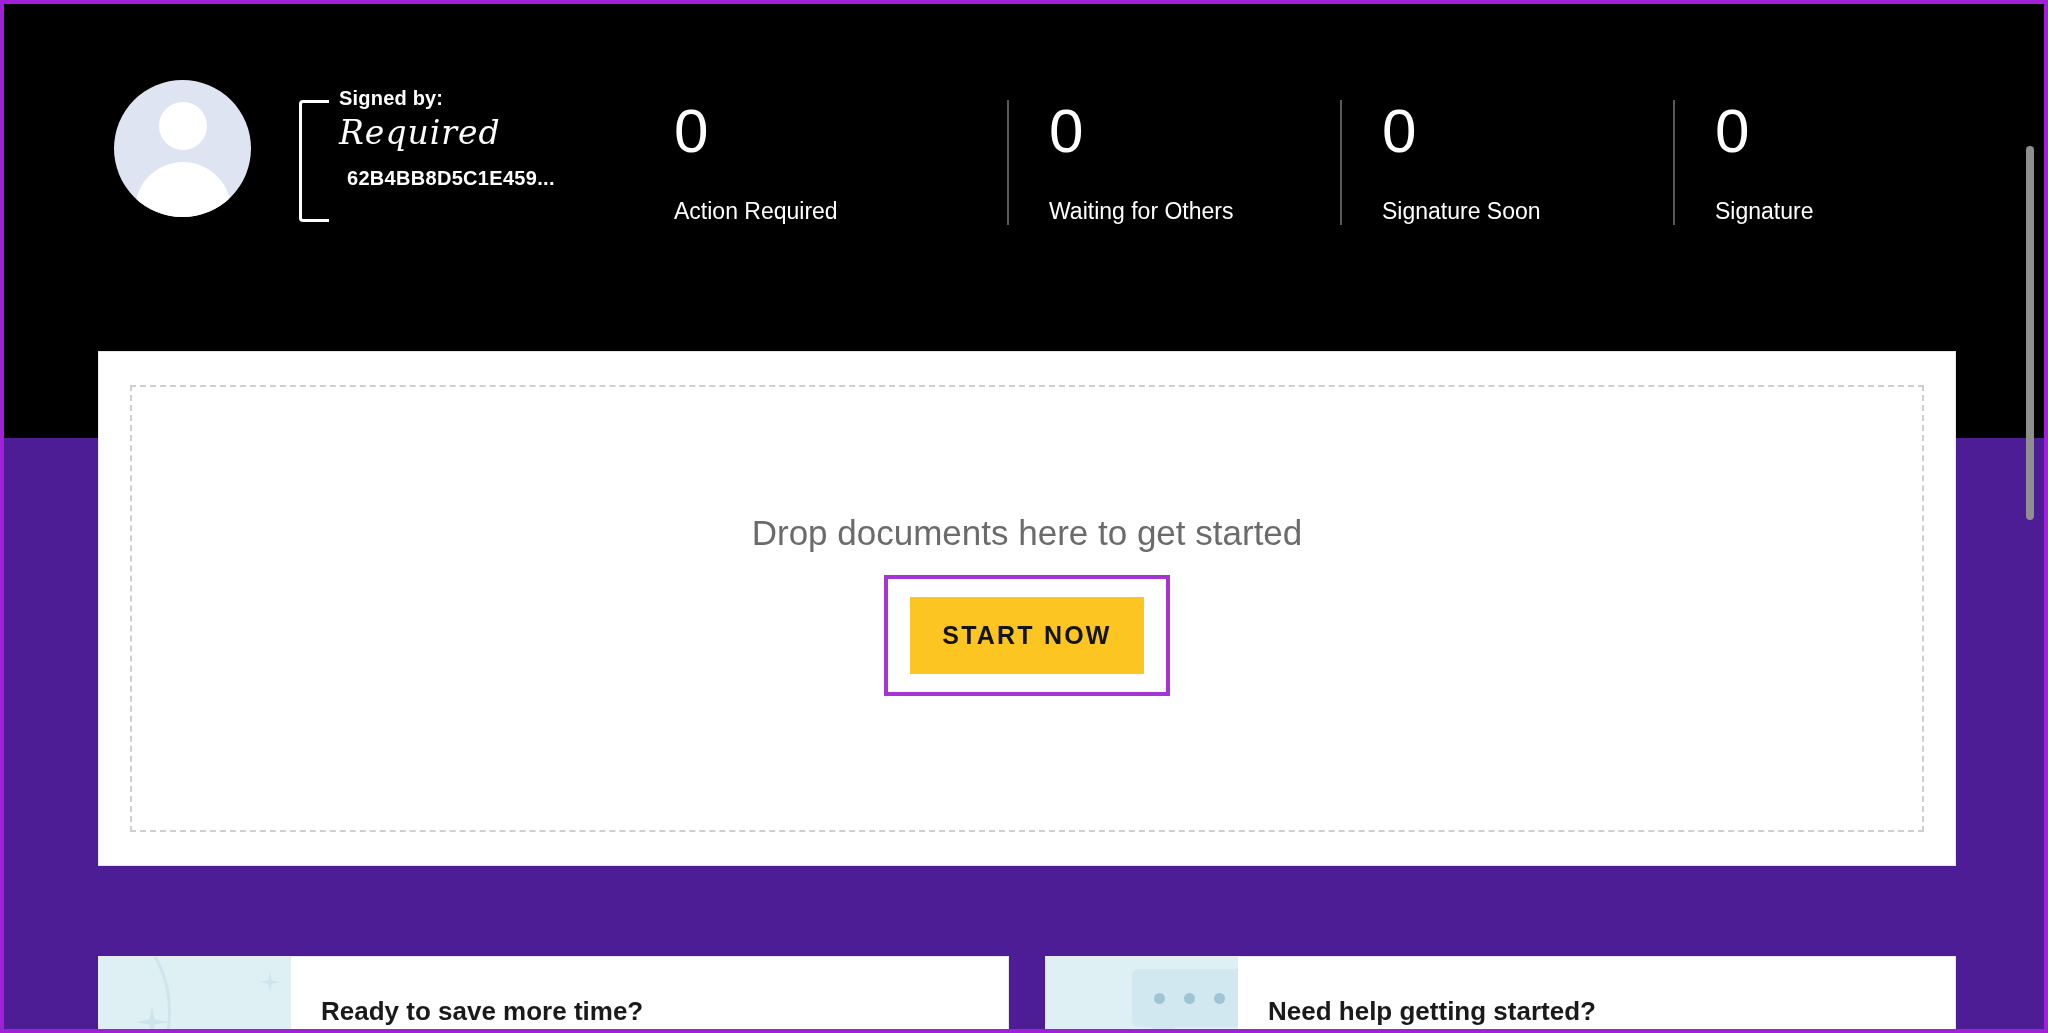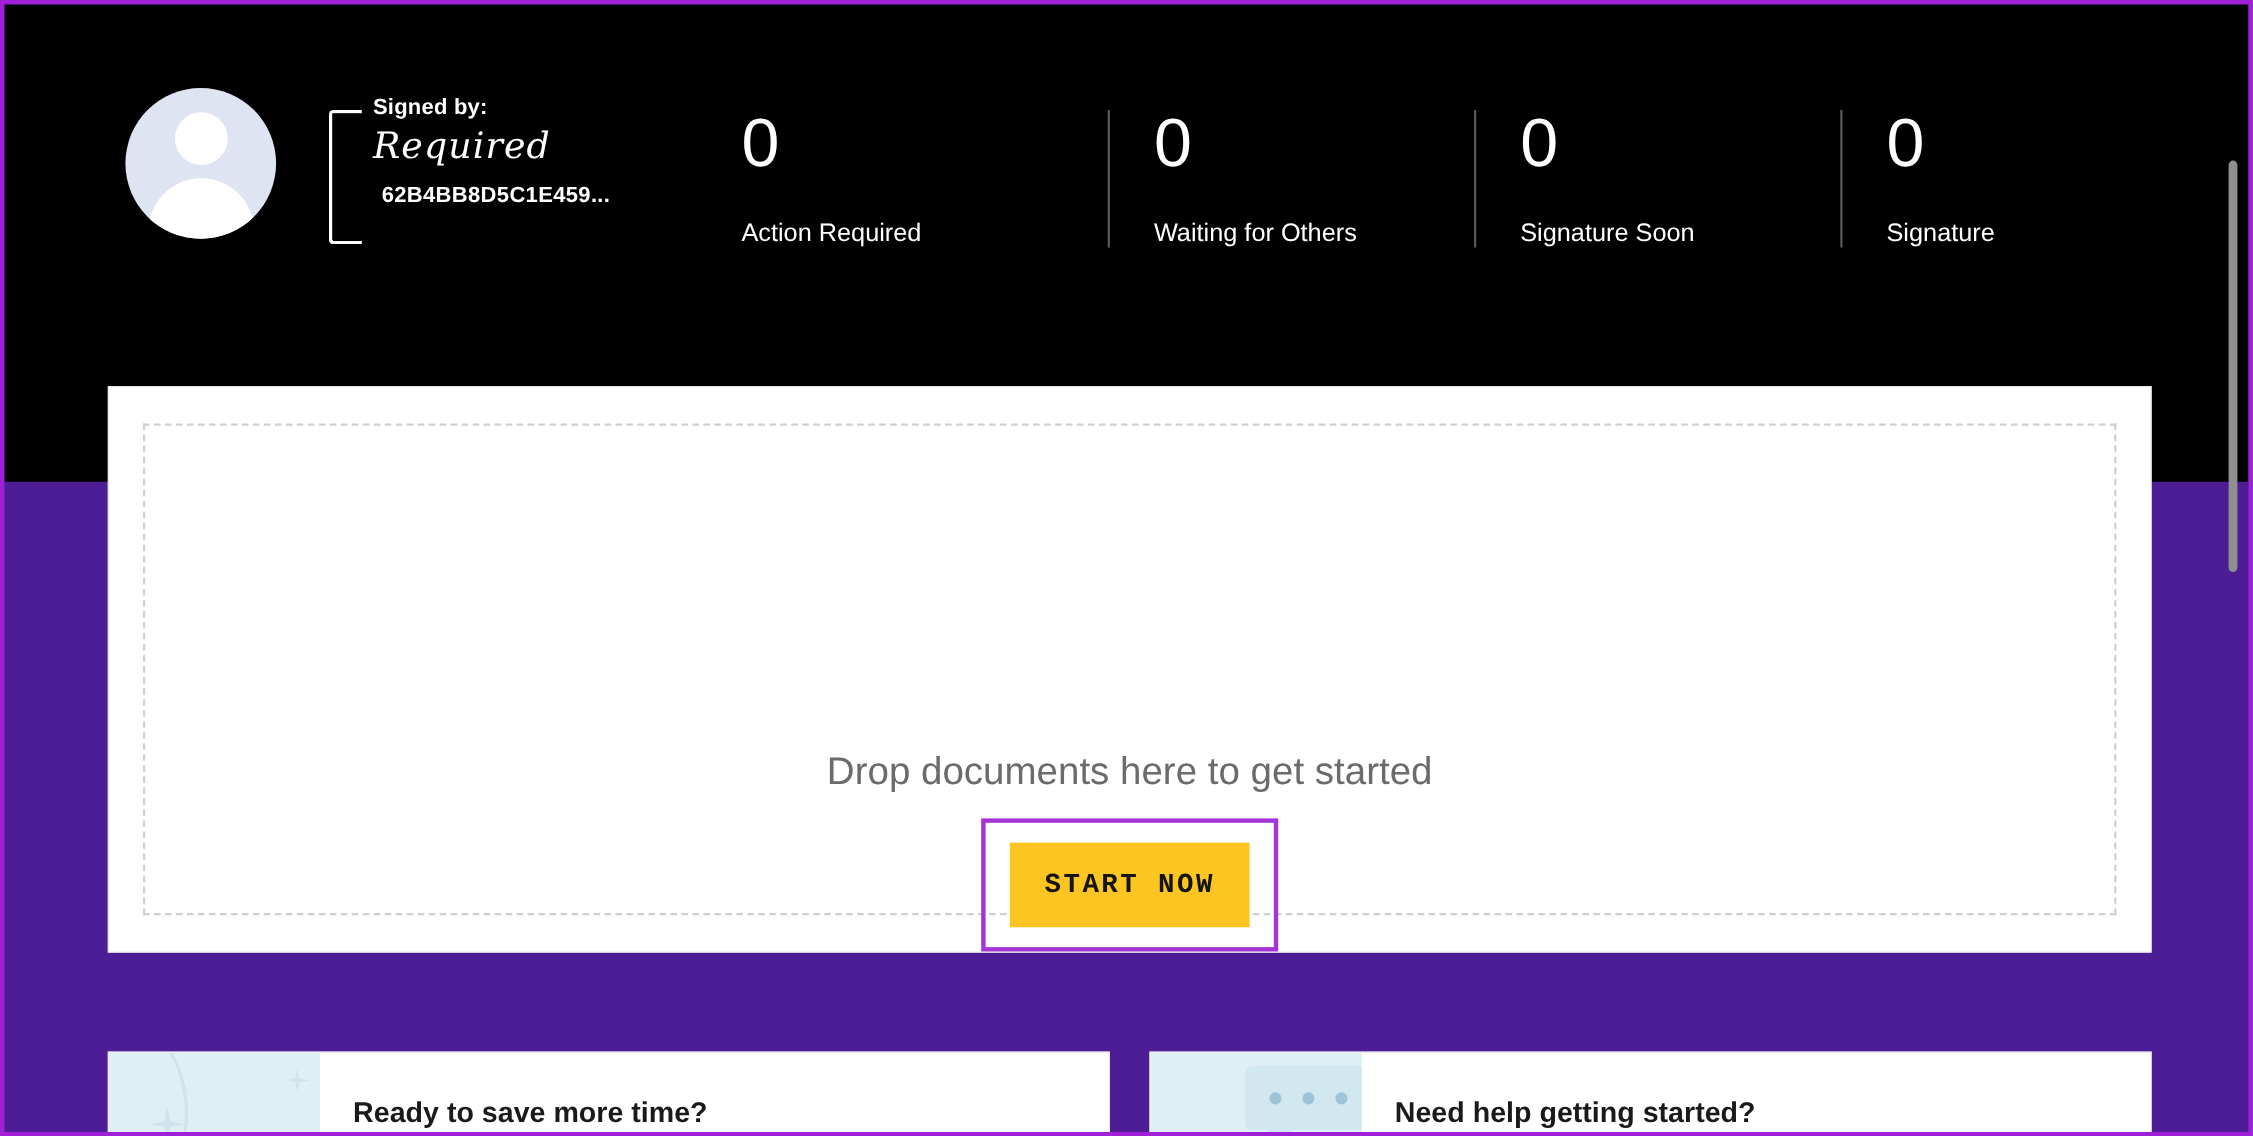--- a/index.html
+++ b/index.html
@@ -165,40 +165,40 @@
     right: 31px;
     bottom: 33px;
     border: 2px dashed #cfcfcf;
   }
   #dropzone-inner {
     position: absolute;
     left: 0; top: 0; right: 0; bottom: 0;
     display: flex;
     flex-direction: column;
     align-items: center;
-    justify-content: flex-end;
+    justify-content: center;
   }
   #dropzone-text {
     font-size: 35px;
     color: #6b6b6b;
     font-weight: 400;
     margin-top: -8px;
   }
   #start-now-highlight {
     margin-top: 22px;
     border: 4px solid #a633d6;
     padding: 18px 22px;
     background: transparent;
   }
   #start-now-button {
     display: block;
     background: #fcc521;
     color: #141414;
     border: none;
-    font-family: Liberation Mono, monospace;
+    font-family: Liberation Sans, sans-serif;
     font-size: 25px;
     font-weight: bold;
     letter-spacing: 2.2px;
     padding: 24px 32px;
     cursor: pointer;
   }
 
   
   #promo-row {
     position: absolute;

